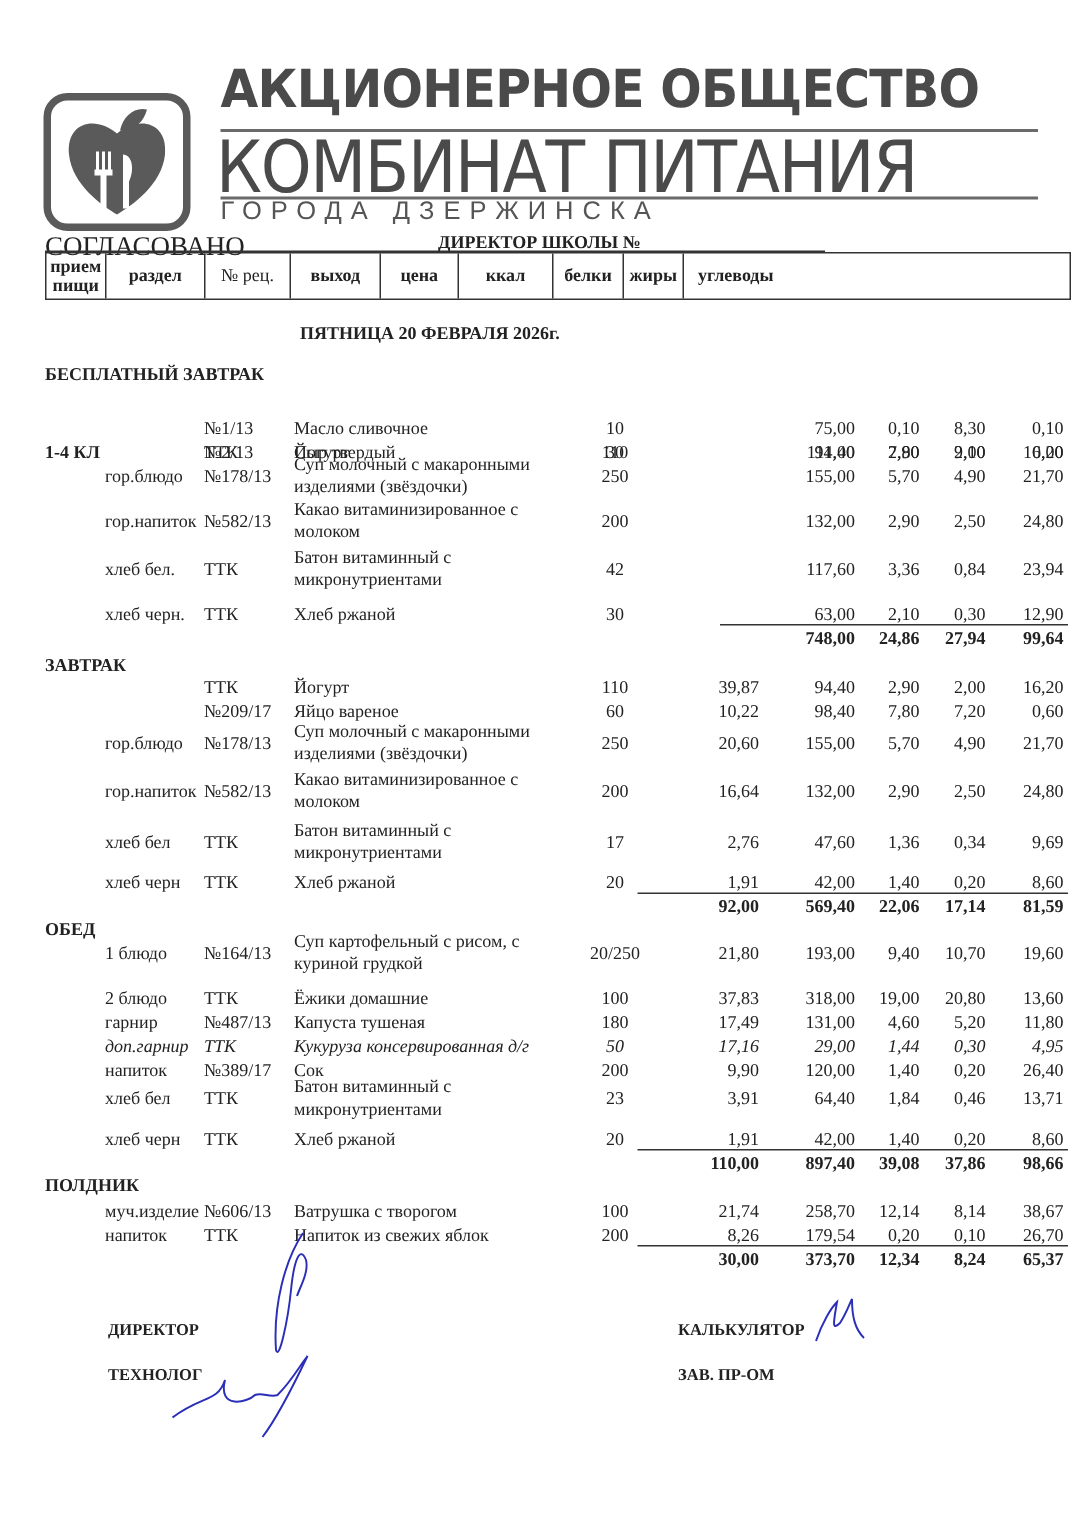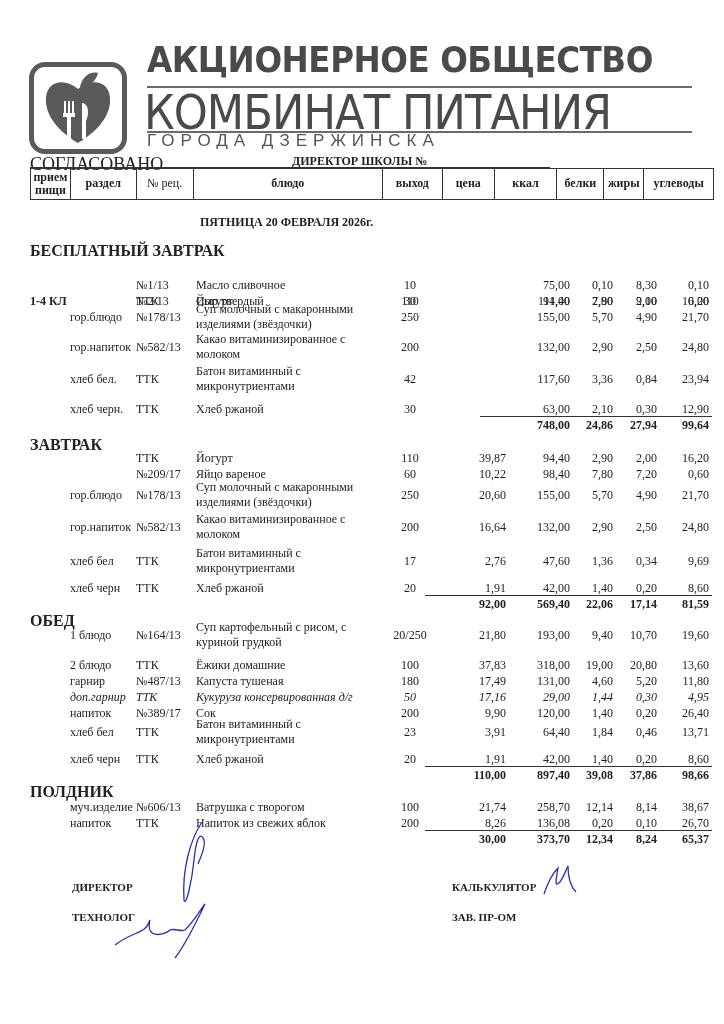--- a/index.html
+++ b/index.html
@@ -27,21 +27,21 @@
   .col-header { left: 30px; top: 168px; width: 684px; height: 32px; border: 1px solid #333; box-sizing: border-box;
                 display: flex; }
   .col-header .c { border-right: 1px solid #333; display: flex; align-items: center; justify-content: center;
                    font-size: 12px; text-align: center; line-height: 1.1; box-sizing: border-box; }
   .col-header .c:last-child { border-right: none; }
   .col-header .b { font-weight: bold; }
 
   .date-line { left: 200px; top: 215px; font-size: 12px; font-weight: bold; }
 
   
-  .section-title { left: 30px; font-size: 16px; font-weight: bold; }
+  .section-title { left: 30px; font-size: 12px; font-weight: bold; }
   .row { position: absolute; left: 30px; width: 684px; height: 14px; font-size: 12px; }
   .row span { position: absolute; white-space: nowrap; }
   .cell-meal { left: 0px; font-weight: bold; }
   .cell-section { left: 40px; }
   .cell-recipe { left: 106px; }
   .cell-dish { left: 166px; line-height: 1.25; }
   .cell-out { left: 360px; width: 40px; text-align: center; }
   .cell-price { left: 430px; width: 46px; text-align: right; }
   .cell-kcal { left: 490px; width: 50px; text-align: right; }
   .cell-prot { left: 545px; width: 38px; text-align: right; }
@@ -76,21 +76,20 @@
 <div class="abs brand-line3">ГОРОДА ДЗЕРЖИНСКА</div>
 
 <div class="abs approved">СОГЛАСОВАНО</div>
 <div class="abs approved-line"></div>
 <div class="abs director-school">ДИРЕКТОР ШКОЛЫ №</div>
 
 <div class="abs col-header">
   <div class="c b" style="width:40px">прием пищи</div>
   <div class="c b" style="width:66px">раздел</div>
   <div class="c" style="width:57px">№ рец.</div>
-  <div class="c b" style="width:190px">блюдо</div>
   <div class="c b" style="width:60px">выход</div>
   <div class="c b" style="width:52px">цена</div>
   <div class="c b" style="width:63px">ккал</div>
   <div class="c b" style="width:47px">белки</div>
   <div class="c b" style="width:40px">жиры</div>
   <div class="c b" style="width:69px">углеводы</div>
 </div>
 
 <div class="abs date-line">ПЯТНИЦА 20 ФЕВРАЛЯ 2026г.</div>
 
@@ -375,21 +374,21 @@
       <span class="cell-fat">8,14</span>
       <span class="cell-carb">38,67</span>
     </div>
     <div class="row" style="top: 816px;">
       <span class="cell-meal"></span>
       <span class="cell-section">напиток</span>
       <span class="cell-recipe">ТТК</span>
       <span class="cell-dish">Напиток из свежих яблок</span>
       <span class="cell-out">200</span>
       <span class="cell-price">8,26</span>
-      <span class="cell-kcal">136,08</span>
+      <span class="cell-kcal">179,54</span>
       <span class="cell-prot">0,20</span>
       <span class="cell-fat">0,10</span>
       <span class="cell-carb">26,70</span>
     </div>
     <div class="total-rule" style="top: 830px; left: 425px; width: 287px;"></div>
     <div class="row total" style="top: 832px; font-weight: bold;">
       <span class="cell-price">30,00</span>
       <span class="cell-kcal">373,70</span>
       <span class="cell-prot">12,34</span>
       <span class="cell-fat">8,24</span>

